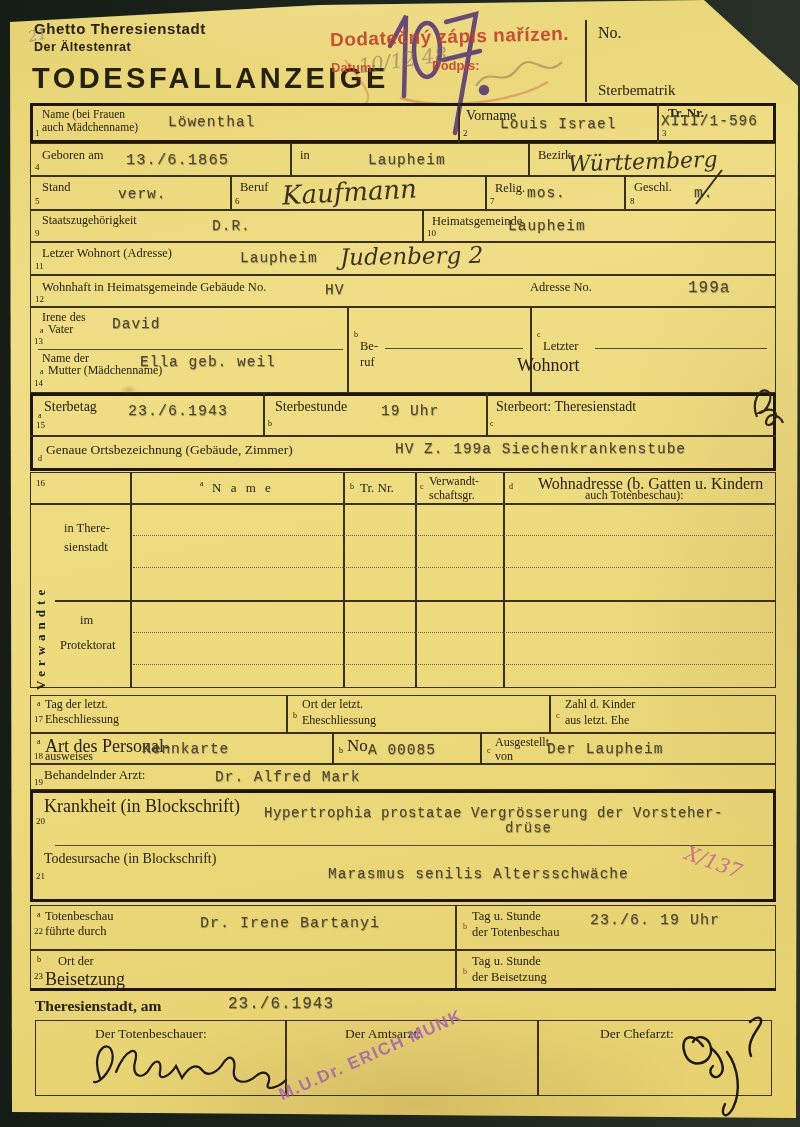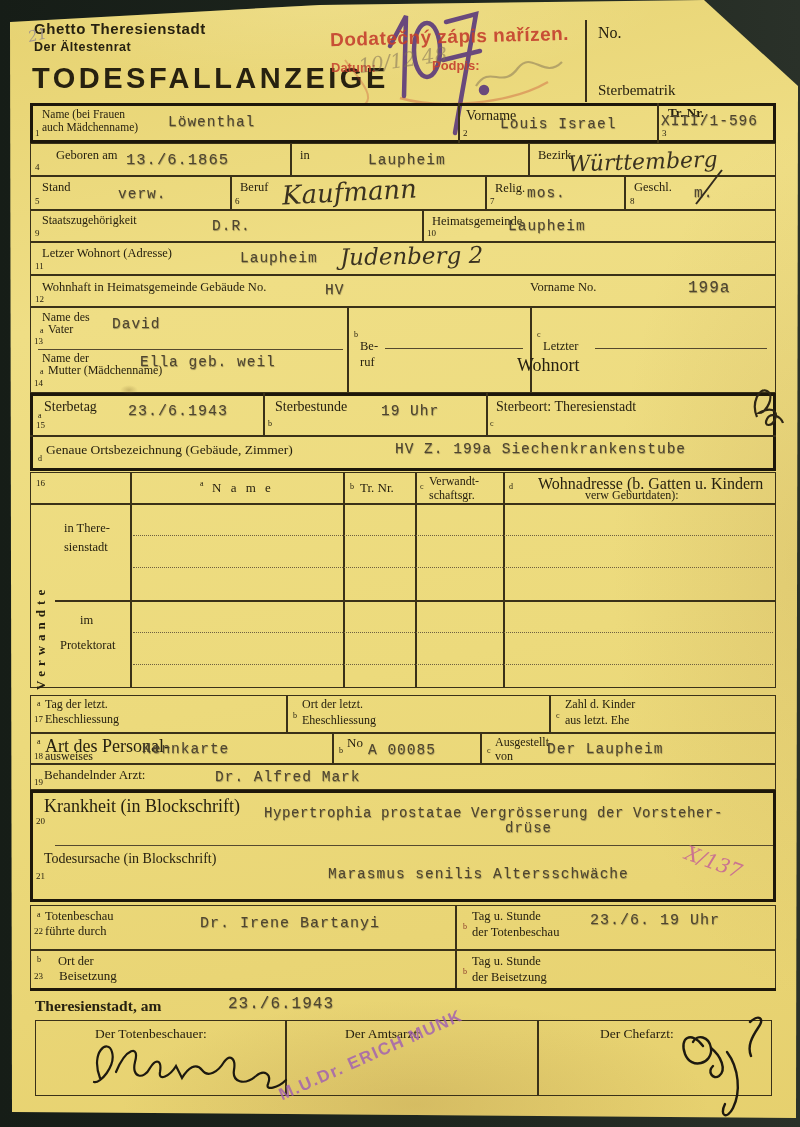--- a/index.html
+++ b/index.html
@@ -82,21 +82,21 @@
 <div class="lbl" style="left:466px;top:108px;font-size:14px">Vorname</div>
 <div class="lbl subnum" style="left:463px;top:128px">2</div>
 <div class="typed" style="left:500px;top:116px">Louis Israel</div>
 <div class="lbl bold" style="left:668px;top:106px;font-size:13px">Tr. Nr.</div>
 <div class="lbl subnum" style="left:662px;top:128px">3</div>
 <div class="typed" style="left:661px;top:113px;width:112px;overflow:hidden">XIII/1-596</div>
 
 <div class="box" style="left:30px;top:143px;width:746px;height:33px"></div>
 <div class="vl" style="left:290px;top:143px;height:33px"></div>
 <div class="vl" style="left:528px;top:143px;height:33px"></div>
-<div class="lbl" style="left:56px;top:148px;font-size:12.5px">Geboren am</div>
+<div class="lbl" style="left:42px;top:148px;font-size:12.5px">Geboren am</div>
 <div class="lbl subnum" style="left:35px;top:162px">4</div>
 <div class="typed" style="left:126px;top:151px;font-size:15.5px">13./6.1865</div>
 <div class="lbl" style="left:300px;top:148px;font-size:12.5px">in</div>
 <div class="typed" style="left:368px;top:152px">Laupheim</div>
 <div class="lbl" style="left:538px;top:148px;font-size:12.5px">Bezirk</div>
 <div class="hw" style="left:568px;top:149px;font-size:22px;transform:rotate(-2deg)">Württemberg</div>
 
 <div class="box" style="left:30px;top:176px;width:746px;height:34px"></div>
 <div class="vl" style="left:230px;top:176px;height:34px"></div>
 <div class="vl" style="left:485px;top:176px;height:34px"></div>
@@ -129,27 +129,27 @@
 <div class="box" style="left:30px;top:242px;width:746px;height:33px"></div>
 <div class="lbl" style="left:42px;top:246px;font-size:12.5px">Letzer Wohnort (Adresse)</div>
 <div class="lbl subnum" style="left:35px;top:261px">11</div>
 <div class="typed" style="left:240px;top:250px">Laupheim</div>
 <div class="hw" style="left:340px;top:243px;font-size:23px;transform:rotate(-1deg)">Judenberg 2</div>
 
 <div class="box" style="left:30px;top:275px;width:746px;height:32px"></div>
 <div class="lbl" style="left:42px;top:280px;font-size:12.5px">Wohnhaft in Heimatsgemeinde Gebäude No.</div>
 <div class="lbl subnum" style="left:35px;top:294px">12</div>
 <div class="typed" style="left:325px;top:282px">HV</div>
-<div class="lbl" style="left:530px;top:280px;font-size:12.5px">Vorname No.</div>
+<div class="lbl" style="left:530px;top:280px;font-size:12.5px">Adresse No.</div>
 <div class="typed" style="left:688px;top:279px;font-size:16px">199a</div>
 
 <div class="box" style="left:30px;top:307px;width:746px;height:86px"></div>
 <div class="vl" style="left:347px;top:307px;height:86px"></div>
 <div class="vl" style="left:530px;top:307px;height:86px"></div>
-<div class="lbl" style="left:42px;top:311px;font-size:12px">Name des</div>
+<div class="lbl" style="left:42px;top:311px;font-size:12px">Irene des</div>
 <div class="lbl tinyletter" style="left:40px;top:327px">a</div>
 <div class="lbl" style="left:48px;top:323px;font-size:12px">Vater</div>
 <div class="lbl subnum" style="left:34px;top:336px">13</div>
 <div class="typed" style="left:112px;top:316px">David</div>
 <div class="hl" style="left:38px;top:349px;width:305px;height:1px;background:#55492e"></div>
 <div class="lbl" style="left:42px;top:352px;font-size:12px">Name der</div>
 <div class="lbl tinyletter" style="left:40px;top:368px">a</div>
 <div class="lbl" style="left:48px;top:364px;font-size:12px">Mutter (Mädchenname)</div>
 <div class="lbl subnum" style="left:34px;top:378px">14</div>
 <div class="typed" style="left:140px;top:354px">Ella geb. weil</div>
@@ -196,21 +196,21 @@
 <div class="lbl subnum" style="left:36px;top:478px">16</div>
 <div class="lbl tinyletter" style="left:200px;top:480px">a</div>
 <div class="lbl" style="left:212px;top:481px;font-size:13px;letter-spacing:3px">N a m e</div>
 <div class="lbl tinyletter" style="left:350px;top:483px">b</div>
 <div class="lbl" style="left:360px;top:481px;font-size:13px">Tr. Nr.</div>
 <div class="lbl tinyletter" style="left:420px;top:483px">c</div>
 <div class="lbl" style="left:429px;top:475px;font-size:12px">Verwandt-</div>
 <div class="lbl" style="left:429px;top:489px;font-size:12px">schaftsgr.</div>
 <div class="lbl tinyletter" style="left:509px;top:483px">d</div>
 <div class="lbl" style="left:538px;top:475px;font-size:16px">Wohnadresse (b. Gatten u. Kindern</div>
-<div class="lbl" style="left:585px;top:489px;font-size:12px">verw Geburtdaten):</div>
+<div class="lbl" style="left:585px;top:489px;font-size:12px">auch Totenbeschau):</div>
 <div class="lbl vertical bold" style="left:34px;top:540px;height:150px;font-size:13px;letter-spacing:5px">Verwandte</div>
 <div class="lbl" style="left:64px;top:521px;font-size:12.5px">in There-</div>
 <div class="lbl" style="left:64px;top:540px;font-size:12.5px">sienstadt</div>
 <div class="lbl" style="left:80px;top:613px;font-size:12.5px">im</div>
 <div class="lbl" style="left:60px;top:638px;font-size:12.5px">Protektorat</div>
 
 <div class="box" style="left:30px;top:695px;width:746px;height:38px"></div>
 <div class="vl" style="left:286px;top:695px;height:38px"></div>
 <div class="vl" style="left:549px;top:695px;height:38px"></div>
 <div class="lbl tinyletter" style="left:37px;top:700px">a</div>
@@ -226,21 +226,21 @@
 
 <div class="box" style="left:30px;top:733px;width:746px;height:31px"></div>
 <div class="vl" style="left:332px;top:733px;height:31px"></div>
 <div class="vl" style="left:480px;top:733px;height:31px"></div>
 <div class="lbl tinyletter" style="left:37px;top:738px">a</div>
 <div class="lbl" style="left:45px;top:736px;font-size:18px">Art des Personal-</div>
 <div class="lbl subnum" style="left:34px;top:751px">18</div>
 <div class="lbl" style="left:45px;top:750px;font-size:12px">ausweises</div>
 <div class="typed" style="left:142px;top:741px">Kennkarte</div>
 <div class="lbl tinyletter" style="left:339px;top:747px">b</div>
-<div class="lbl" style="left:347px;top:736px;font-size:13px">No</div>
+<div class="lbl" style="left:347px;top:736px;font-size:17px">No</div>
 <div class="typed" style="left:368px;top:742px">A 00085</div>
 <div class="lbl tinyletter" style="left:487px;top:747px">c</div>
 <div class="lbl" style="left:495px;top:736px;font-size:12px">Ausgestellt</div>
 <div class="lbl" style="left:495px;top:750px;font-size:12px">von</div>
 <div class="typed" style="left:547px;top:741px">Der Laupheim</div>
 
 <div class="box" style="left:30px;top:764px;width:746px;height:26px"></div>
 <div class="lbl subnum" style="left:34px;top:777px">19</div>
 <div class="lbl" style="left:44px;top:768px;font-size:13px">Behandelnder Arzt:</div>
 <div class="typed" style="left:215px;top:769px">Dr. Alfred Mark</div>
@@ -266,21 +266,21 @@
 <div class="lbl tinyletter" style="left:463px;top:923px;color:#8b3a2a">b</div>
 <div class="lbl" style="left:472px;top:909px;font-size:12.5px">Tag u. Stunde</div>
 <div class="lbl" style="left:472px;top:925px;font-size:12.5px">der Totenbeschau</div>
 <div class="typed" style="left:590px;top:912px;font-size:15px">23./6. 19 Uhr</div>
 
 <div class="box" style="left:30px;top:950px;width:746px;height:40px"></div>
 <div class="hl heavy" style="left:30px;top:988px;width:746px"></div>
 <div class="lbl tinyletter" style="left:37px;top:956px">b</div>
 <div class="lbl" style="left:58px;top:954px;font-size:12.5px">Ort der</div>
 <div class="lbl subnum" style="left:34px;top:971px">23</div>
-<div class="lbl" style="left:59px;top:969px;font-size:13px">Beisetzung</div>
+<div class="lbl" style="left:45px;top:969px;font-size:18px">Beisetzung</div>
 <div class="lbl tinyletter" style="left:463px;top:968px;color:#8b3a2a">b</div>
 <div class="lbl" style="left:472px;top:954px;font-size:12.5px">Tag u. Stunde</div>
 <div class="lbl" style="left:472px;top:970px;font-size:12.5px">der Beisetzung</div>
 
 <div class="lbl bold" style="left:35px;top:997px;font-size:15.5px">Theresienstadt, am</div>
 <div class="typed" style="left:228px;top:995px;font-size:16px">23./6.1943</div>
 
 <div class="box" style="left:35px;top:1020px;width:737px;height:76px;border-width:1.8px"></div>
 <div class="vl" style="left:285px;top:1020px;height:76px"></div>
 <div class="vl" style="left:537px;top:1020px;height:76px"></div>

